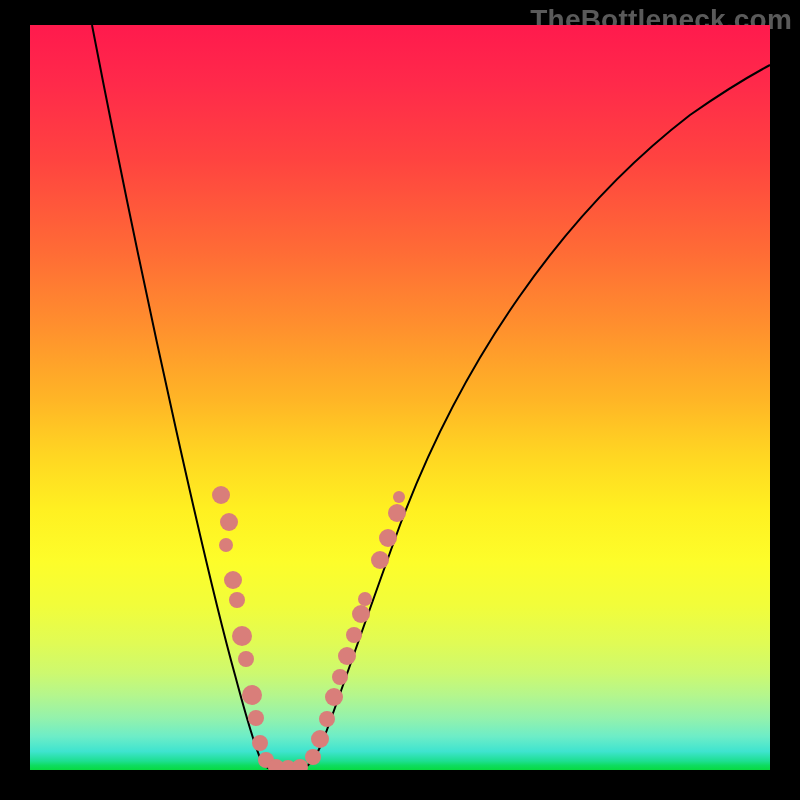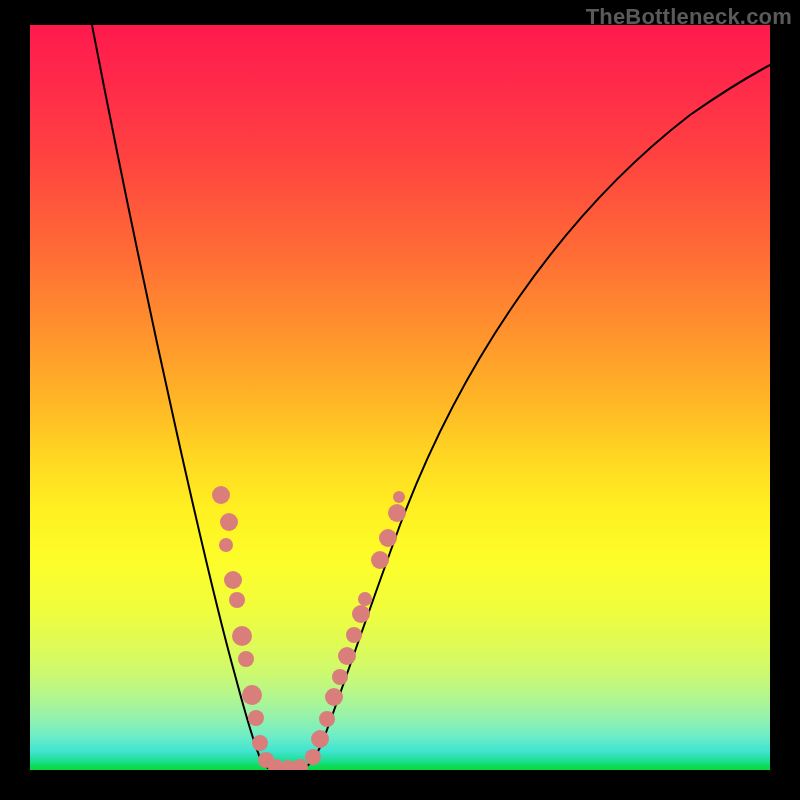--- a/index.html
+++ b/index.html
@@ -44,21 +44,21 @@
       #1ddf91 98.8%,
       #0edc5f 99.4%,
       #07da40 100%
     );
   }
   .watermark {
     position: absolute;
     top: 4px;
     right: 8px;
     font-family: Arial, Helvetica, sans-serif;
-    font-size: 22px;
+    font-size: 28px;
     font-weight: 600;
     color: #5a5a5a;
     letter-spacing: 0.2px;
   }
   svg.curve {
     position: absolute;
     left: 0;
     top: 0;
     width: 740px;
     height: 745px;

